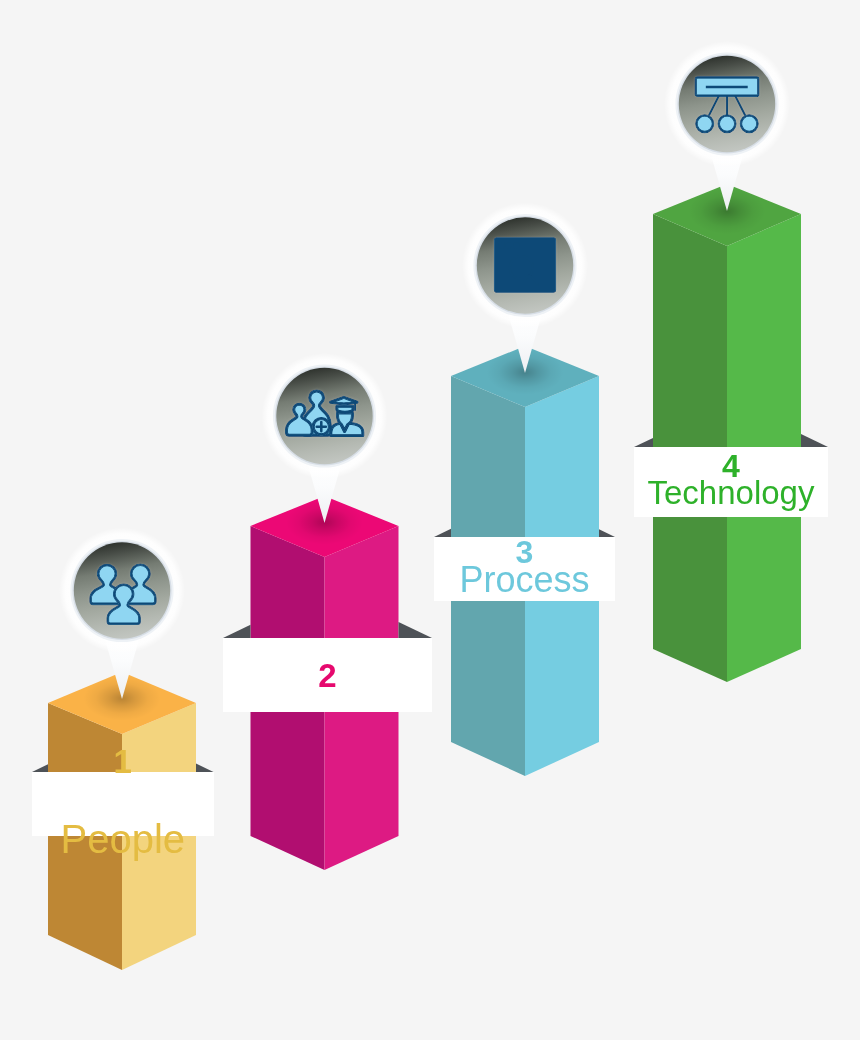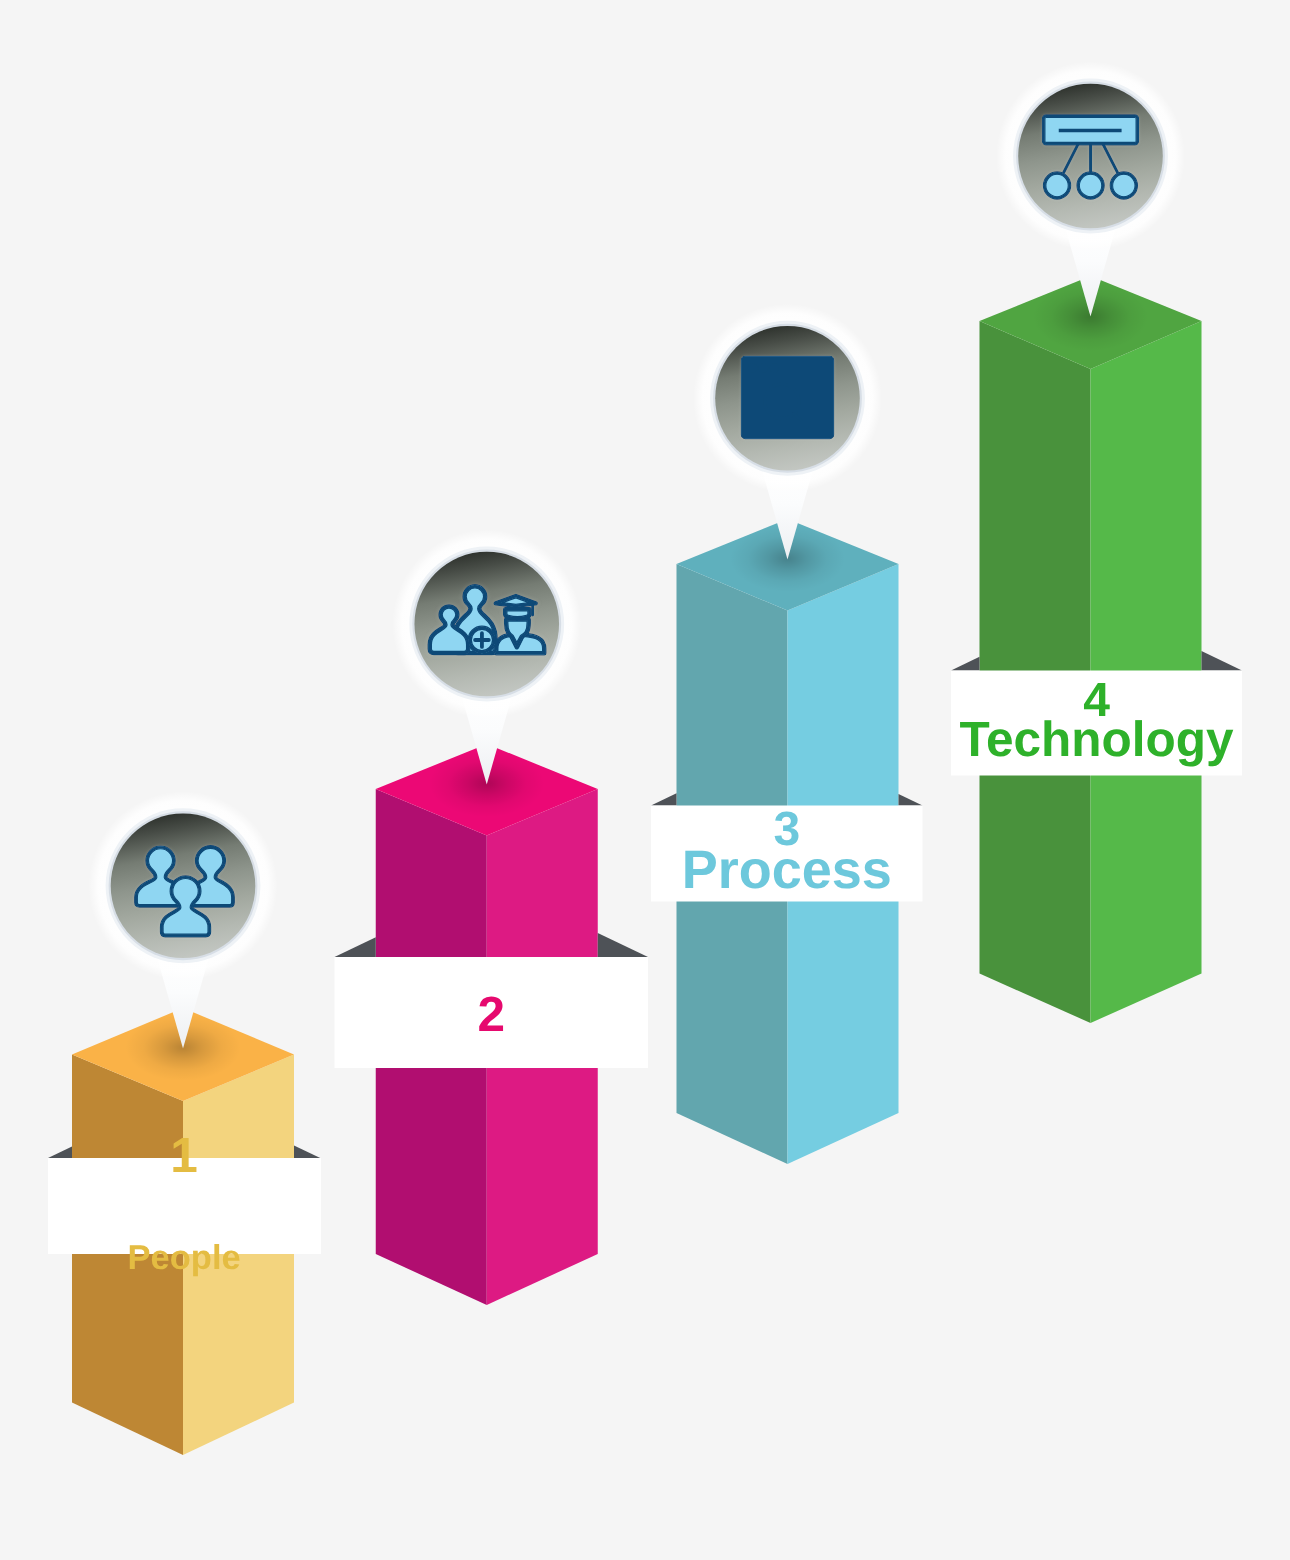--- a/index.html
+++ b/index.html
@@ -4,21 +4,21 @@
 <title>Four Pillars Infographic</title>
 <style>
   html,body{margin:0;padding:0;}
   body{width:860px;height:1040px;background:#f5f5f5;overflow:hidden;
        font-family:"Liberation Sans",sans-serif;}
   #stage{position:relative;width:860px;height:1040px;}
   #art{position:absolute;left:0;top:0;width:860px;height:1040px;}
   .ribbon{position:absolute;background:#ffffff;box-sizing:border-box;
           display:flex;flex-direction:column;align-items:center;justify-content:center;}
   .rnum{font-weight:700;line-height:1.0;margin-bottom:-6px;margin-top:-5px;}
-  .rlabel{font-weight:700;line-height:1.0;white-space:nowrap;}
+  .rlabel{font-weight:400;line-height:1.0;white-space:nowrap;}
 </style>
 </head>
 <body>
 
 <div id="stage">
   <svg id="art" viewBox="0 0 860 1040" xmlns="http://www.w3.org/2000/svg">
       <defs>
         <radialGradient id="topShade" cx="50%" cy="50%" r="50%">
           <stop offset="0%" stop-color="#000" stop-opacity="0.26"></stop>
           <stop offset="34%" stop-color="#000" stop-opacity="0.14"></stop>
@@ -189,21 +189,21 @@
             <circle cx="50.08" cy="74.12" r="13.28" fill="none" stroke="#0d4977" stroke-width="2.356" stroke-linejoin="round"></circle>
             <circle cx="85.6" cy="74.12" r="13.28" fill="#8fd6f2" stroke="#0d4977" stroke-width="3.8" stroke-linejoin="round"></circle>
             <circle cx="85.6" cy="74.12" r="13.28" fill="none" stroke="#cdecfd" stroke-width="1.5959999999999999" stroke-linejoin="round" opacity="0.9"></circle>
             <circle cx="85.6" cy="74.12" r="13.28" fill="none" stroke="#0d4977" stroke-width="2.356" stroke-linejoin="round"></circle>
           </g>
         </g>
       </g>
     </svg>
 <div class="ribbon" style="left: 32px; top: 772px; width: 181.5px; height: 64px; color: rgb(228, 188, 66);">
       <div class="rnum" style="font-size: 33px;">1</div>
-      <div class="rlabel" style="font-size: 23px; margin-top: 47px;">People</div>
+      <div class="rlabel" style="font-size: 40px; margin-top: 47px;">People</div>
     </div>
     <div class="ribbon" style="left: 223px; top: 638px; width: 209px; height: 74px; color: rgb(230, 9, 110);">
       <div class="rnum" style="font-size: 33px;">2</div>
     </div>
     <div class="ribbon" style="left: 434px; top: 537px; width: 181px; height: 64px; color: rgb(109, 200, 220);">
       <div class="rnum" style="font-size: 32px;">3</div>
       <div class="rlabel" style="font-size: 36px;">Process</div>
     </div>
     <div class="ribbon" style="left: 634px; top: 447px; width: 194px; height: 70px; color: rgb(46, 177, 42);">
       <div class="rnum" style="font-size: 32px;">4</div>

